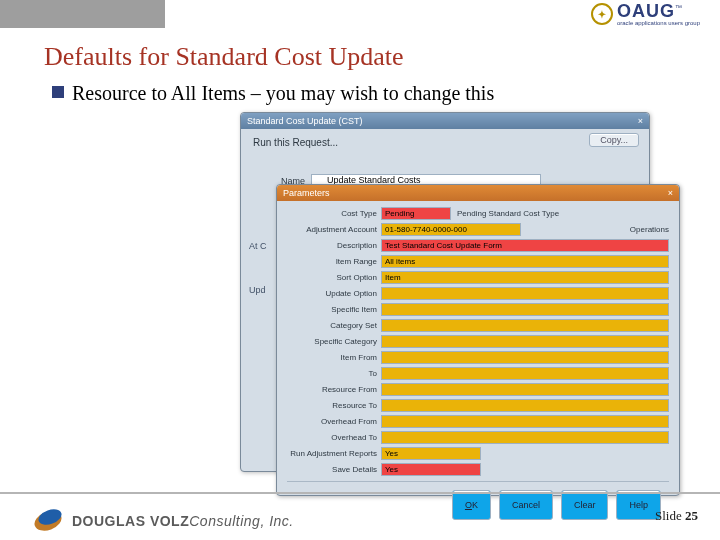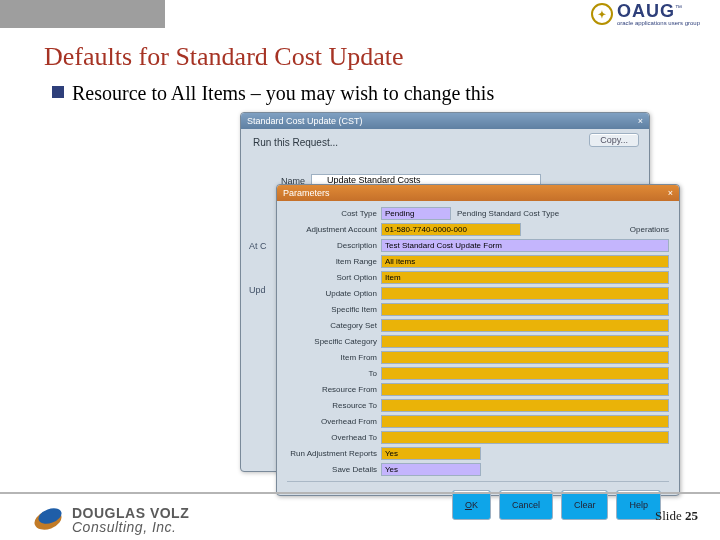--- a/index.html
+++ b/index.html
@@ -33,35 +33,35 @@
   .stub1 { top:128px; } .stub2 { top:172px; }
 
   
   .param-modal { position:absolute; top:72px; left:36px; width:404px; height:312px; background:#d4dde6; border:1px solid #7a8a9a; border-radius:4px; box-shadow:1px 1px 4px rgba(0,0,0,.3); }
   .param-title { height:16px; background:linear-gradient(#e08a35,#c5702a); color:#fff; font-size:9px; padding:1px 6px; display:flex; justify-content:space-between; align-items:center; border-radius:4px 4px 0 0;}
   .param-body { padding:4px 10px 4px 10px; }
   .p-row { display:flex; align-items:center; height:16px; }
   .p-lbl { width:94px; text-align:right; font-size:8px; color:#2d3842; padding-right:4px; white-space:nowrap;}
   .p-inp { height:13px; background:#eab308; border:1px solid #9eb0c2; font-size:8px; padding:0 3px; color:#000; display:flex; align-items:center;}
   .w70 { width:70px; } .w100 { width:100px; } .w140 { width:140px; } .w250 { width:250px; flex:1;}
-  .yellow { background:#c4b5fd; }
+  .yellow { background:#ef4444; }
   .sidelbl { font-size:8px; color:#2d3842; margin-left:6px; white-space:nowrap;}
   .trail { margin-left:auto; font-size:8px; color:#2d3842; }
   .divider { border:none; border-top:1px solid #aab8c6; margin:4px 0; }
   .btn-row { display:flex; gap:8px; justify-content:flex-end; padding:4px 8px 0 0;}
   .dlg-btn { background:#0ea5e9; border:1px solid #9eb0c2; border-radius:3px; padding:9px 12px; font-size:9px; color:#223; box-shadow:inset 0 1px 0 #fff; }
   .dlg-btn .u { text-decoration: underline; }
 
   
   .footer-rule { position:absolute; left:0; right:0; bottom:46px; height:2px; background:#b5b5b5; }
   .dv-logo { position:absolute; left:32px; bottom:6px; display:flex; align-items:center; gap:6px; }
   .dv-swoosh { width:34px; height:26px; position:relative; }
   .dv-swoosh::before { content:""; position:absolute; left:2px; top:4px; width:28px; height:18px; border-radius:50%; background:#c27b27; transform:rotate(-20deg);}
   .dv-swoosh::after { content:""; position:absolute; left:6px; top:2px; width:24px; height:14px; border-radius:50%; background:#1f5ea8; transform:rotate(-20deg);}
-  .dv-text { display:flex; flex-direction:column; line-height:1; font-family:"Arial Narrow", Arial, sans-serif; color:#5b5b5b;}
+  .dv-text { display:flex; flex-direction:row; line-height:1; font-family:"Arial Narrow", Arial, sans-serif; color:#5b5b5b;}
   .dv-text .l1 { font-size:14px; letter-spacing:.5px; font-weight:bold;}
   .dv-text .l2 { font-size:14px; letter-spacing:.5px; font-style:italic;}
   .slidenum { position:absolute; right:22px; bottom:16px; font-size:13px; font-family: Georgia, serif; }
   .slidenum .n { font-weight:bold; }
 </style>
 </head>
 <body>
 
 <div class="slide">
   <div class="top-bar">

